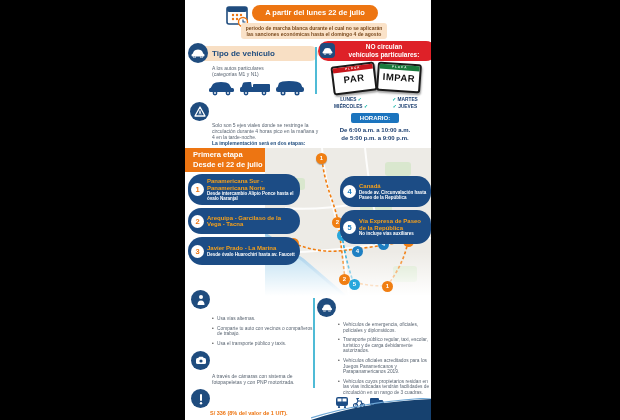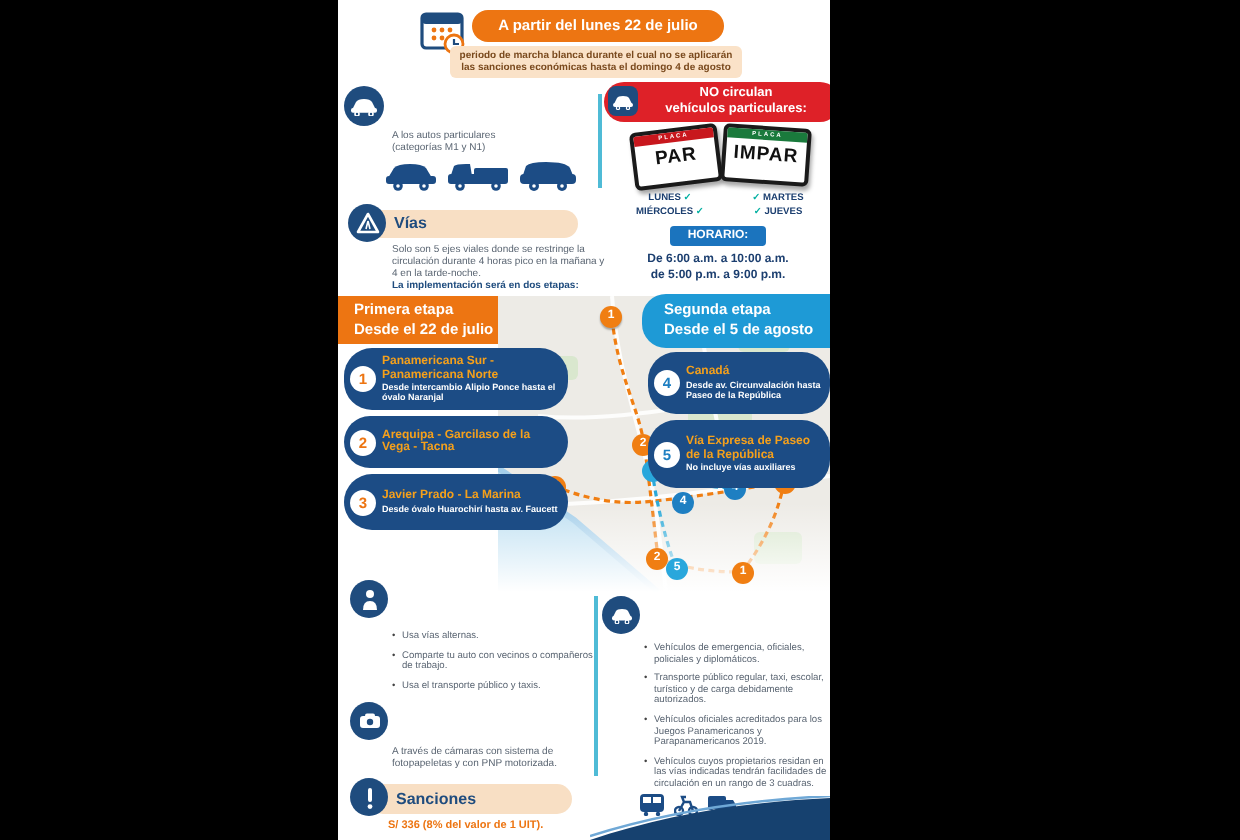--- a/index.html
+++ b/index.html
@@ -1,18 +1,18 @@
 <!DOCTYPE html>
 <html><head>
 <meta charset="utf-8">
 <style>
   html,body{margin:0;padding:0;}
   body{width:620px;height:420px;background:#000;position:relative;overflow:hidden;
        font-family:"Liberation Sans",sans-serif;}
-  .content{position:absolute;left:169px;top:0;width:246px;height:420px;background:#fff;overflow:hidden;}
+  .content{position:absolute;left:185px;top:0;width:246px;height:420px;background:#fff;overflow:hidden;}
   .abs{position:absolute;}
   
   .hdr-pill{background:#ED7512;color:#fff;font-weight:bold;font-size:7.5px;line-height:16px;
             text-align:center;border-radius:9px;}
   .hdr-sub{background:#FAE2C8;color:#7A4A1E;font-size:5px;line-height:6px;text-align:center;
            border-radius:3px;padding:2px 1px;font-weight:bold;}
   
   .sec-banner{background:#F8DFC4;color:#1F4C7E;font-weight:bold;font-size:8px;border-radius:9px;}
   .sec-icon{background:#1F4C7E;border-radius:50%;display:flex;align-items:center;justify-content:center;z-index:3;}
   .body-txt{color:#5A6572;font-size:5px;line-height:6px;}
@@ -66,20 +66,21 @@
       <circle cx="12" cy="15" r="1.2" fill="#ED7512"></circle>
     <circle cx="18" cy="18" r="4.5" fill="#fff" stroke="#ED7512" stroke-width="1.4"></circle>
     <path d="M18,15.5 V18 H20.5" stroke="#1F4C7E" stroke-width="1.1" fill="none"></path>
   </svg>
   <div class="abs hdr-pill" style="left:67px;top:5px;width:126px;height:16px;">A partir del lunes 22 de julio</div>
   <div class="abs hdr-sub" style="left:56px;top:23px;width:144px;">
     <span>periodo de marcha blanca durante el cual no se aplicarán</span><br>
     <span>las sanciones económicas hasta el domingo 4 de agosto</span>
   </div>
 
+  <div class="abs sec-banner" style="left:12px;top:46px;width:106px;height:15px;line-height:15px;padding-left:15px;">Tipo de vehículo</div>
   <div class="abs sec-icon" style="left:3px;top:43px;width:20px;height:20px;">
     <svg width="14" height="10" viewBox="0 0 14 10">
         <path d="M1,7 L3,3 Q4,1.5 7,1.5 Q10,1.5 11,3 L13,7 Z" fill="#fff"></path>
         <rect x="0.5" y="6" width="13" height="2.4" rx="1" fill="#fff"></rect>
         <circle cx="3.5" cy="9" r="1" fill="#1F4C7E" stroke="#fff" stroke-width=".8"></circle>
         <circle cx="10.5" cy="9" r="1" fill="#1F4C7E" stroke="#fff" stroke-width=".8"></circle>
       </svg>
   </div>
   <div class="abs body-txt" style="left:27px;top:65px;width:95px;">
     <span>A los autos particulares</span><br>
@@ -105,21 +106,20 @@
         <circle cx="8" cy="16" r=".9"></circle>
         <circle cx="21" cy="16" r=".9"></circle>
         <circle cx="39" cy="16" r=".9"></circle>
         <circle cx="57" cy="16" r=".9"></circle>
         <circle cx="76" cy="16" r=".9"></circle>
         <circle cx="90" cy="16" r=".9"></circle>
       </g>
   </svg>
   <div class="abs divider" style="left:130px;top:47px;height:47px;"></div>
 
-  <div class="abs sec-banner" style="left:13px;top:105px;width:92px;height:14px;line-height:14px;padding-left:15px;">Vías</div>
   <div class="abs sec-icon" style="left:5px;top:102px;width:19px;height:19px;">
     <svg width="12" height="11" viewBox="0 0 12 11">
         <path d="M6,1 L11,10 H1 Z" fill="none" stroke="#fff" stroke-width="1.3" stroke-linejoin="round"></path>
         <path d="M6,4.5 L5,8.5 M6,4.5 L7,8.5" stroke="#fff" stroke-width=".8"></path>
       </svg>
   </div>
   <div class="abs body-txt" style="left:27px;top:122px;width:108px;">Solo son 5 ejes viales donde se restringe la circulación durante 4 horas pico en la mañana y 4 en la tarde-noche.</div>
   <div class="abs note" style="left:27px;top:140px;width:108px;">La implementación será en dos etapas:</div>
 
   <div class="abs etapa1" style="left:0px;top:148px;width:104px;height:22px;">
@@ -216,24 +216,20 @@
   <div class="abs days" style="left:196px;top:96px;width:48px;">
     <span class="chk">✓</span> <span>MARTES</span><br>
     <span class="chk">✓</span> <span>JUEVES</span>
   </div>
   <div class="abs horario" style="left:166px;top:113px;width:48px;height:10px;">HORARIO:</div>
   <div class="abs times" style="left:138px;top:126px;width:104px;">
     <span>De 6:00 a.m. a 10:00 a.m.</span><br>
     <span>de 5:00 p.m. a 9:00 p.m.</span>
   </div>
 
-  <div class="abs etapa2" style="left:152px;top:147px;width:94px;height:24px;z-index:2;">
-    <span>Segunda etapa</span><br>
-    <span>Desde el 5 de agosto</span>
-  </div>
   <div class="abs pill" style="left:155px;top:176px;width:91px;height:31px;">
     <span class="num num-b">4</span>
     <div>
         <div class="ptitle">Canadá</div>
          <div class="psub">Desde av. Circunvalación hasta Paseo de la República</div>
       </div>
   </div>
   <div class="abs pill" style="left:155px;top:210px;width:91px;height:34px;">
     <span class="num num-b">5</span>
     <div>
@@ -257,21 +253,20 @@
 
   <div class="abs sec-icon" style="left:6px;top:351px;width:19px;height:19px;">
     <svg width="12" height="9" viewBox="0 0 12 9">
         <rect x="1" y="2" width="10" height="6" rx="1.5" fill="#fff"></rect>
         <rect x="3.5" y=".8" width="5" height="2" rx="1" fill="#fff"></rect>
         <circle cx="6" cy="5" r="1.6" fill="#1F4C7E"></circle>
       </svg>
   </div>
   <div class="abs body-txt" style="left:27px;top:373px;width:100px;">A través de cámaras con sistema de fotopapeletas y con PNP motorizada.</div>
 
-  <div class="abs sec-banner" style="left:15px;top:392px;width:88px;height:15px;line-height:15px;padding-left:14px;">Sanciones</div>
   <div class="abs sec-icon" style="left:6px;top:389px;width:19px;height:19px;">
     <svg width="6" height="12" viewBox="0 0 6 12">
         <rect x="2" y="1" width="2" height="7" rx="1" fill="#fff"></rect>
         <circle cx="3" cy="10.3" r="1.2" fill="#fff"></circle>
       </svg>
   </div>
   <div class="abs sanc-amt" style="left:25px;top:410px;width:130px;">S/ 336 (8% del valor de 1 UIT).</div>
 
   <div class="abs sec-icon" style="left:132px;top:298px;width:19px;height:19px;z-index:3;">
     <svg width="12" height="9" viewBox="0 0 12 9">

